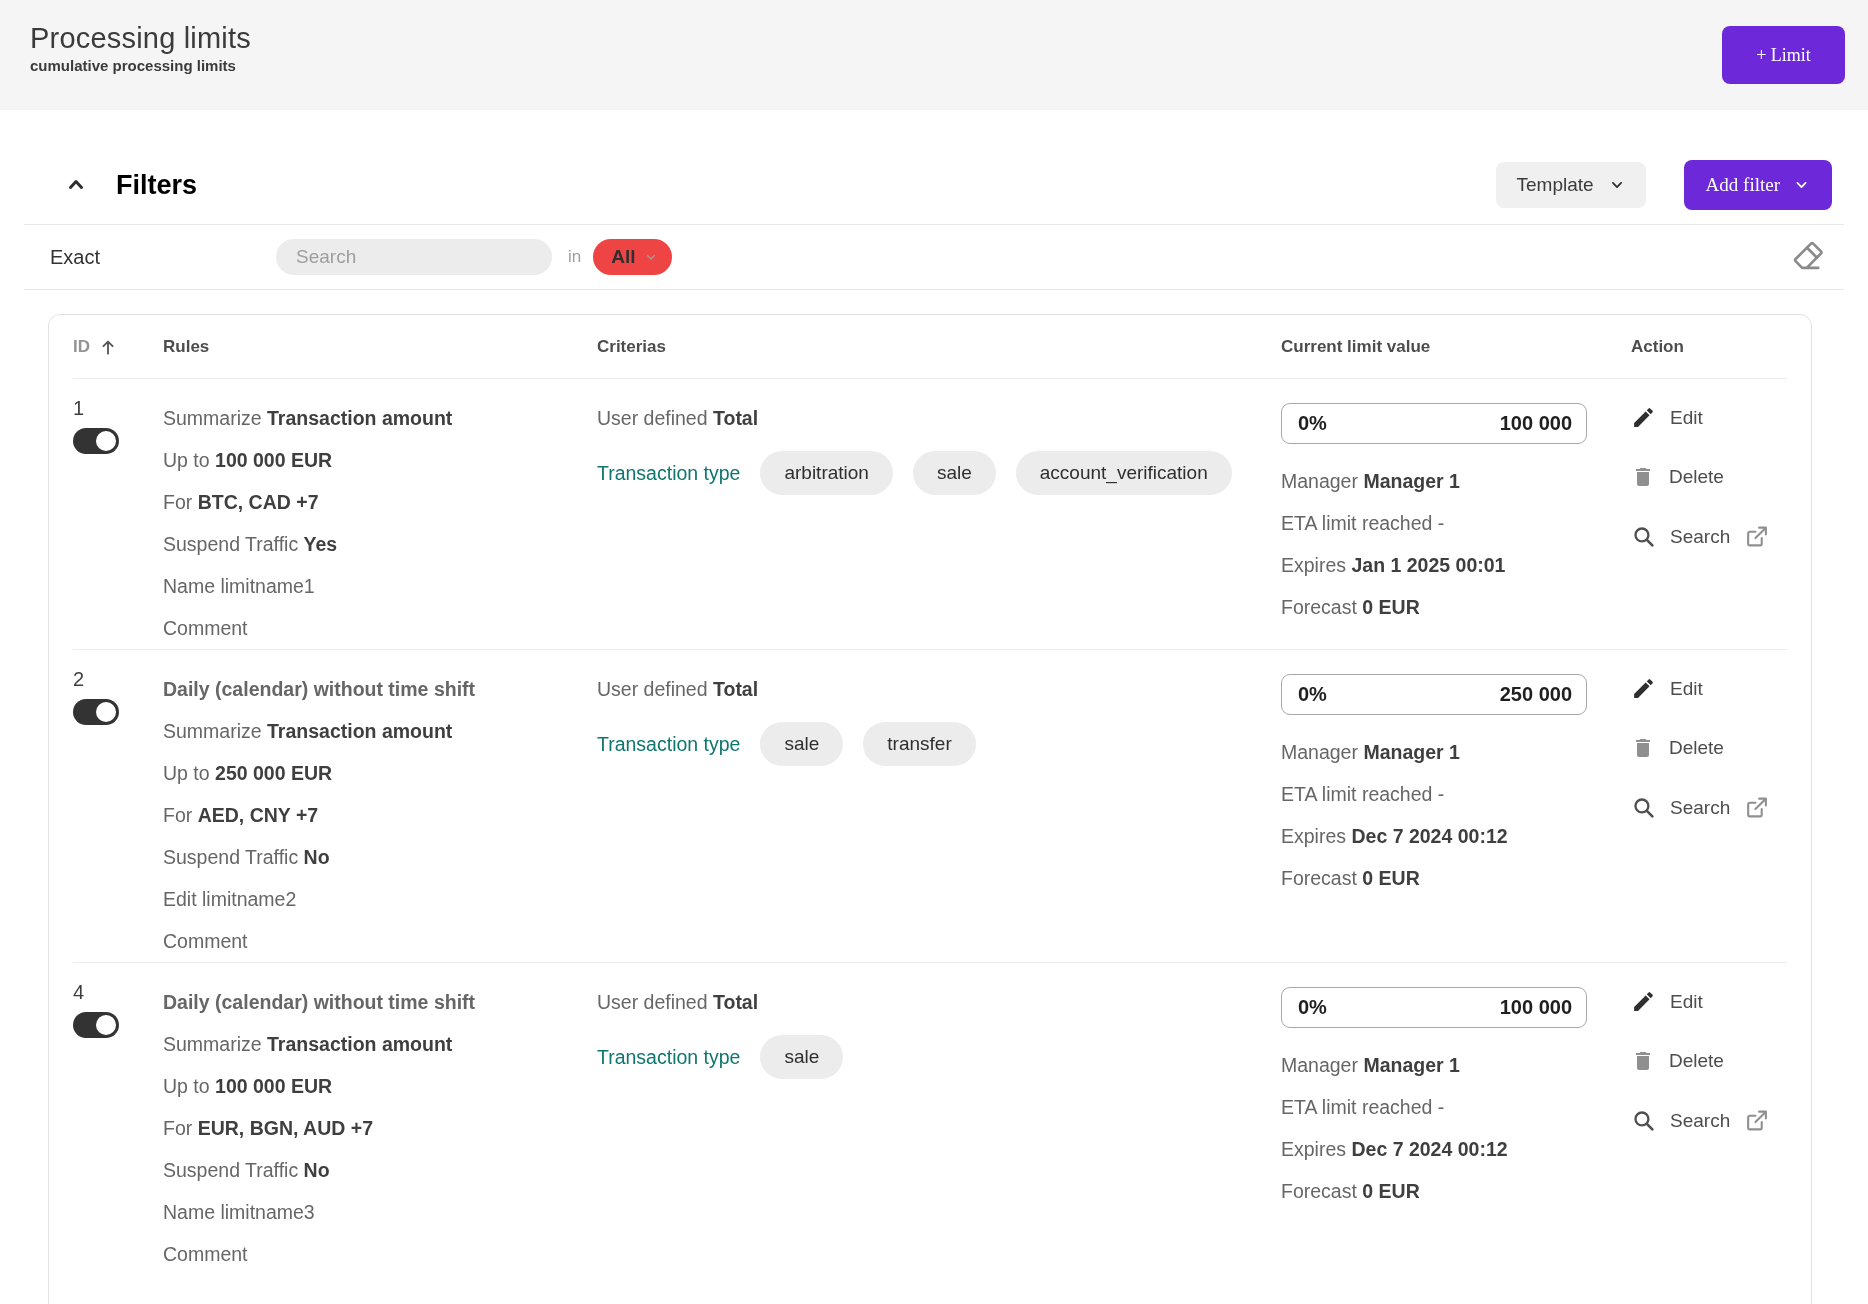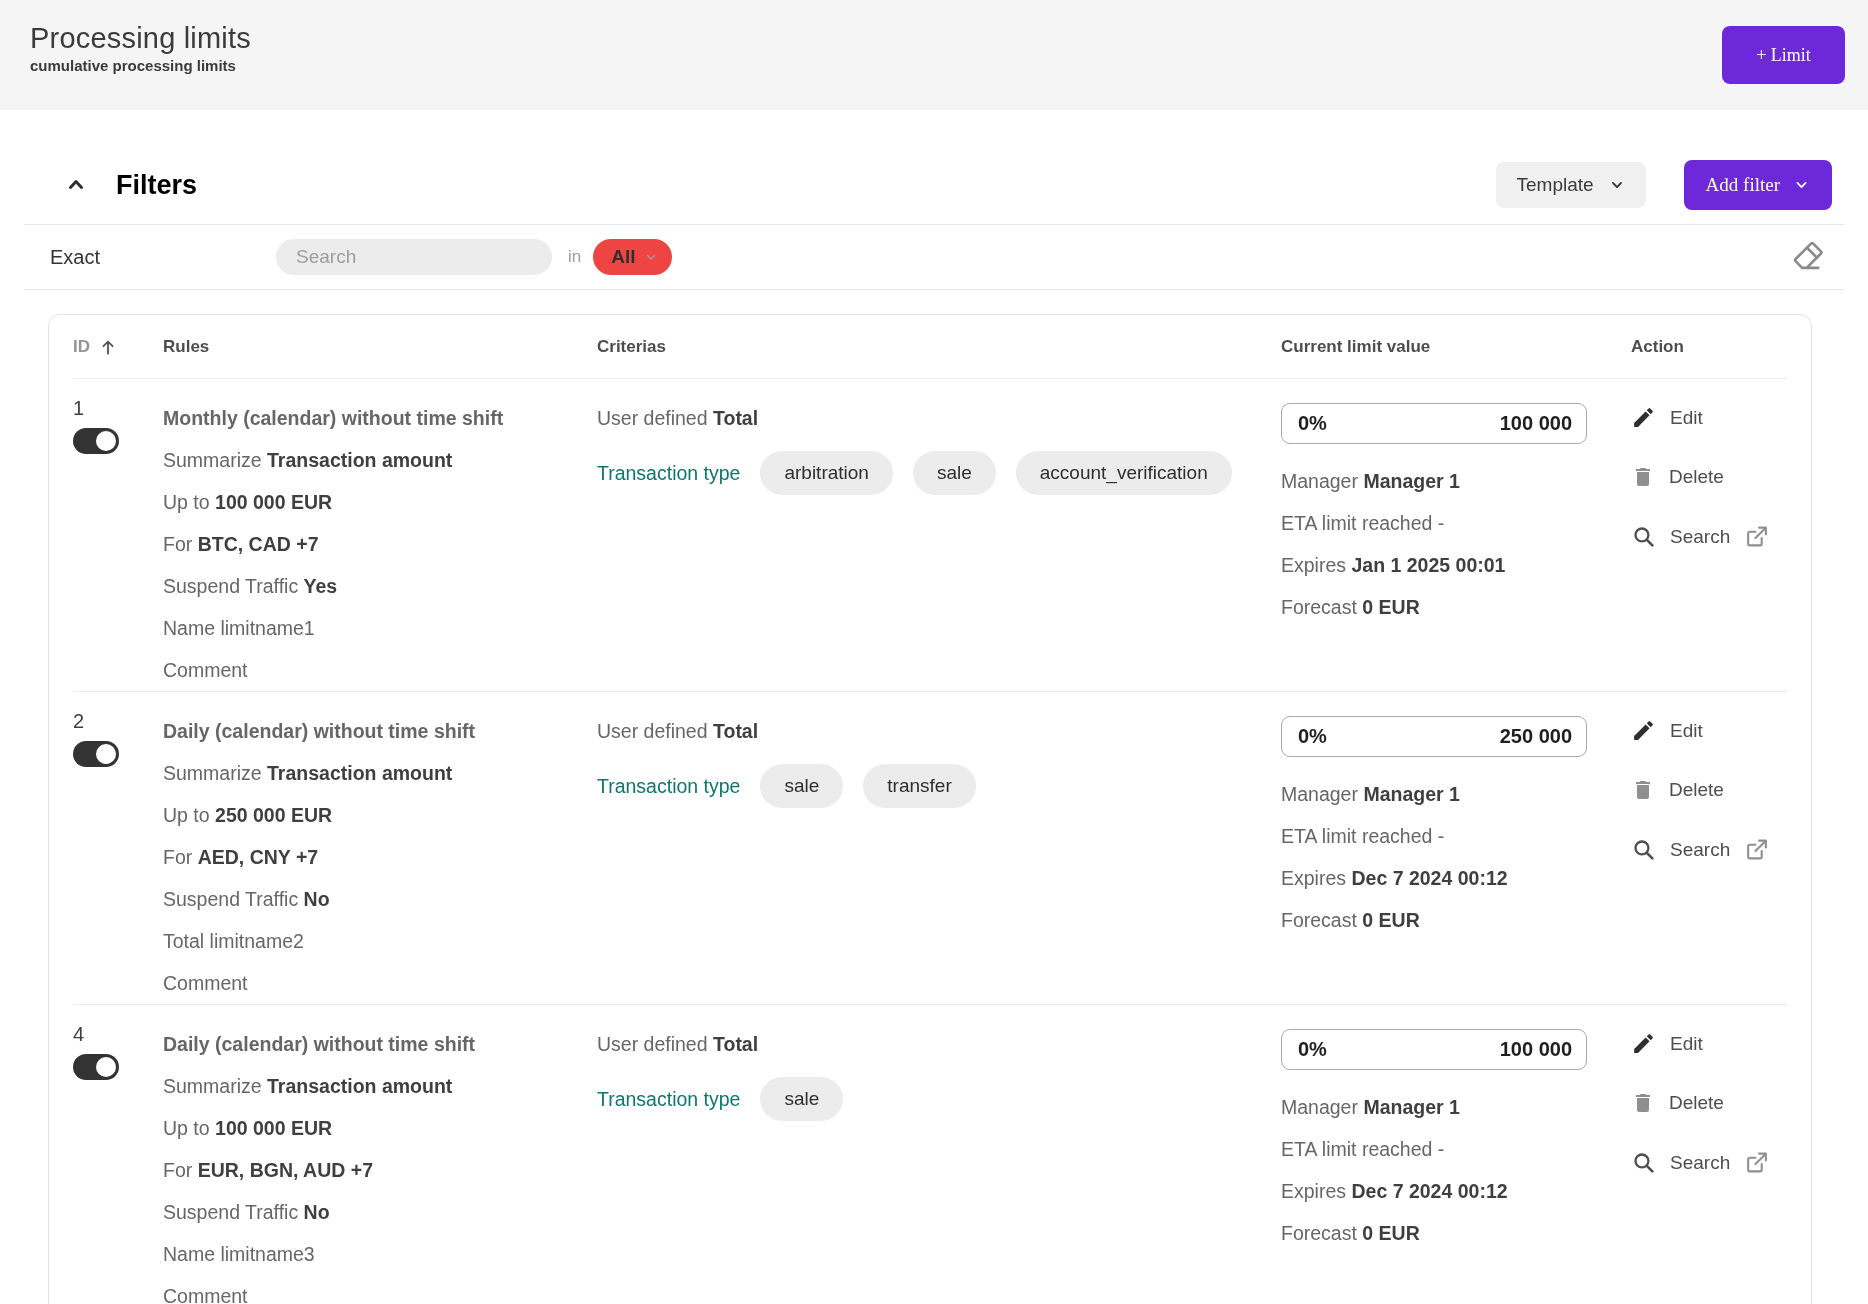--- a/index.html
+++ b/index.html
@@ -165,21 +165,20 @@
   <div class="inner-divider"></div>
 
   <div class="grid-row t-row">
     <div class="cell-id">
       <span>1</span>
       <button class="toggle">
           <span class="knob"></span>
         </button>
     </div>
     <div class="cell-rules">
-      <p class="rule-title">Monthly (calendar) without time shift</p>
       <p><span>Summarize</span> <span class="b">Transaction amount</span></p>
       <p><span>Up to</span> <span class="b">100 000 EUR</span></p>
       <p><span>For</span> <span class="b">BTC, CAD +7</span></p>
       <p><span>Suspend Traffic</span> <span class="b">Yes</span></p>
       <p>Name limitname1</p>
       <p>Comment</p>
     </div>
     <div class="cell-crit">
       <p class="crit-line1"><span>User defined</span> <span class="b">Total</span></p>
       <div class="crit-line2">
@@ -244,21 +243,21 @@
       <button class="toggle">
           <span class="knob"></span>
         </button>
     </div>
     <div class="cell-rules">
       <p class="rule-title">Daily (calendar) without time shift</p>
       <p><span>Summarize</span> <span class="b">Transaction amount</span></p>
       <p><span>Up to</span> <span class="b">250 000 EUR</span></p>
       <p><span>For</span> <span class="b">AED, CNY +7</span></p>
       <p><span>Suspend Traffic</span> <span class="b">No</span></p>
-      <p>Total limitname2</p>
+      <p>Edit limitname2</p>
       <p>Comment</p>
     </div>
     <div class="cell-crit">
       <p class="crit-line1"><span>User defined</span> <span class="b">Total</span></p>
       <div class="crit-line2">
         <span class="crit-label">Transaction type</span>
         <span class="tag-pill">sale</span>
         <span class="tag-pill">transfer</span>
       </div>
     </div>

